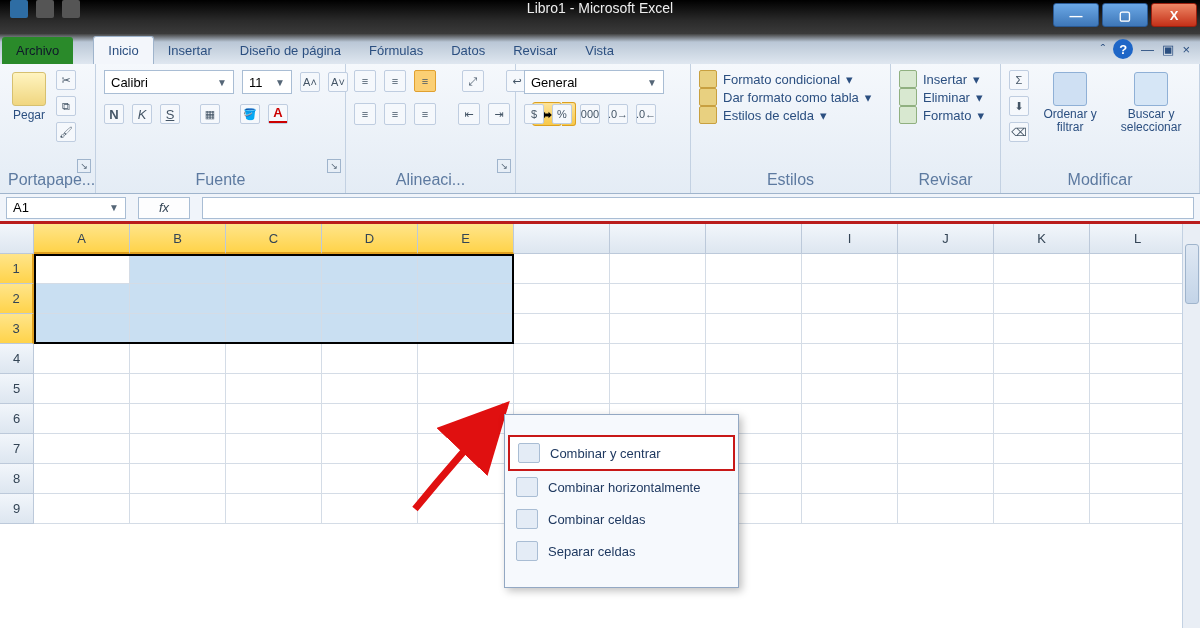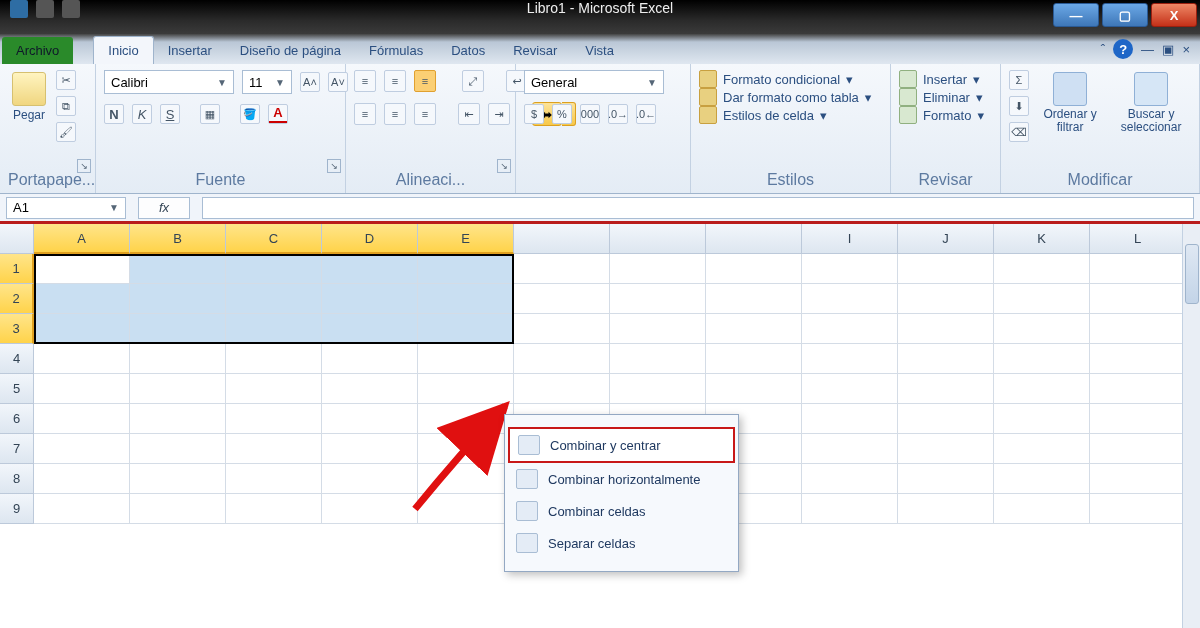--- a/index.html
+++ b/index.html
@@ -55,21 +55,21 @@
 .fxinput{flex:1;height:22px;border:1px solid #a9bdd4;background:#fff}
 .sheet{position:relative;height:404px;overflow:hidden}
 .grid{display:grid;grid-template-columns:34px repeat(12,96px);grid-auto-rows:30px}
 .colhdr,.rowhdr,.corner{background:linear-gradient(#f2f6fb,#dde6f0);border-right:1px solid #bcc9da;border-bottom:1px solid #bcc9da;display:flex;align-items:center;justify-content:center;color:#345;font-size:13px}
 .colhdr.sel{background:linear-gradient(#ffe58a,#ffd34a);border-bottom:2px solid #e0a020}
 .rowhdr.sel{background:linear-gradient(#ffe58a,#ffd34a);border-right:2px solid #e0a020}
 .cell{border-right:1px solid #d4dce6;border-bottom:1px solid #d4dce6;background:#fff}
 .cell.sel{background:#c9dff2}
 .cell.active{background:#fff}
 .selborder{position:absolute;border:2px solid #000;pointer-events:none}
-.dropdown-menu{position:absolute;left:504px;top:190px;width:235px;background:#f6f9fd;border:1px solid #93a8c3;box-shadow:3px 3px 8px rgba(0,0,0,.25);padding:12px 3px;z-index:20}
+.dropdown-menu{position:absolute;left:504px;top:190px;width:235px;background:#f6f9fd;border:1px solid #93a8c3;box-shadow:3px 3px 8px rgba(0,0,0,.25);padding:20px 3px;z-index:20}
 .ddm-item{display:flex;align-items:center;gap:10px;padding:6px 8px;cursor:pointer;color:#1f3960}
 .ddm-item .dicn{width:22px;height:20px;background:#e4ecf6;border:1px solid #a9bdd4;border-radius:2px;flex-shrink:0}
 .ddm-item.hl{border:2px solid #c81818;background:#fff}
 .arrow{position:absolute;left:400px;top:170px;z-index:15;pointer-events:none}
 .vscroll{position:absolute;right:0;top:0;width:18px;height:100%;background:#e9eef5;border-left:1px solid #c3d1e2}
 .vscroll .thumb{position:absolute;top:20px;left:2px;width:14px;height:60px;background:linear-gradient(#dfe8f3,#c3d4e8);border:1px solid #9fb4cc;border-radius:3px}
 </style>
 </head>
 <body>
 

